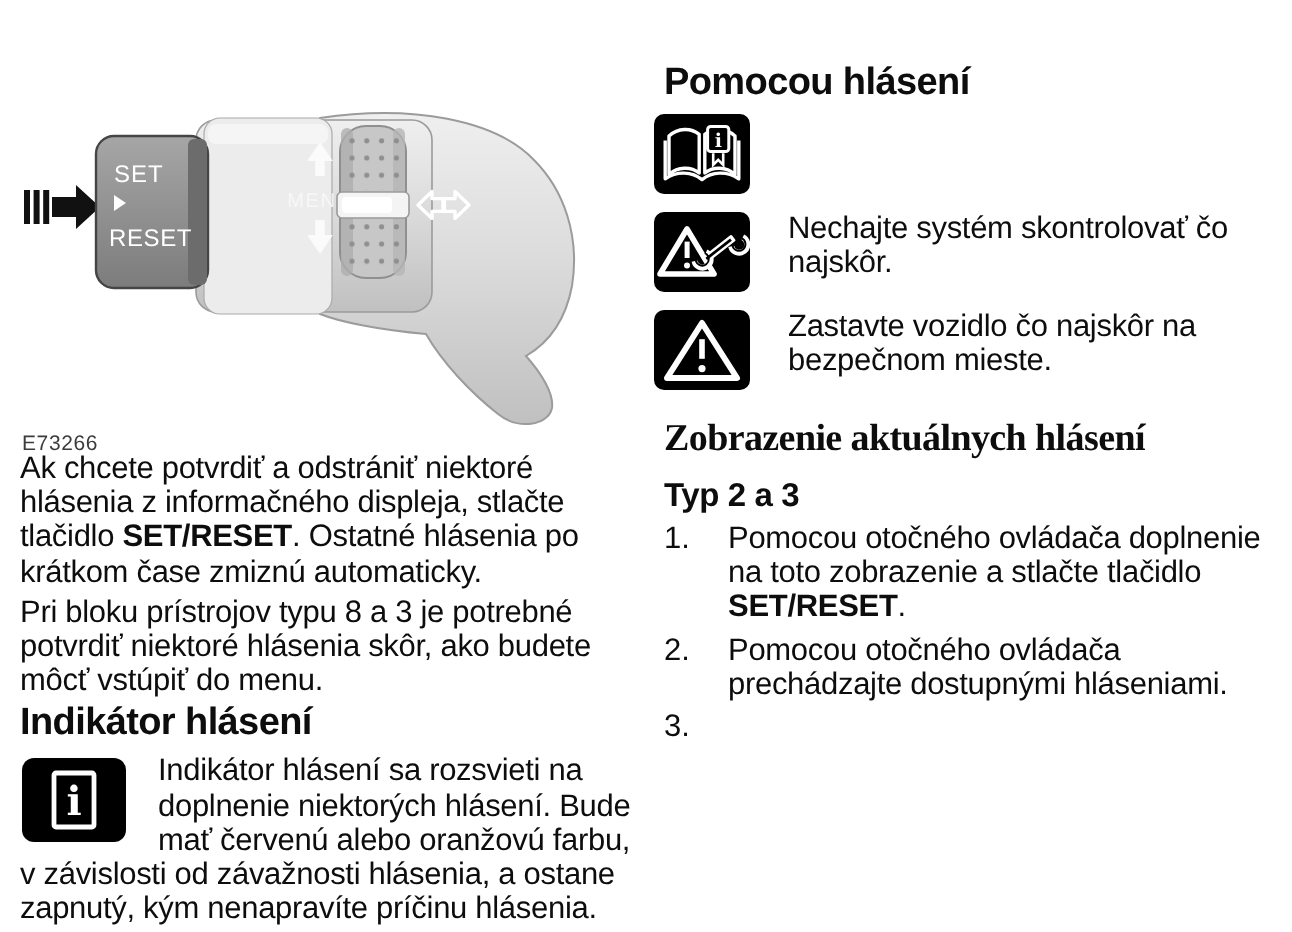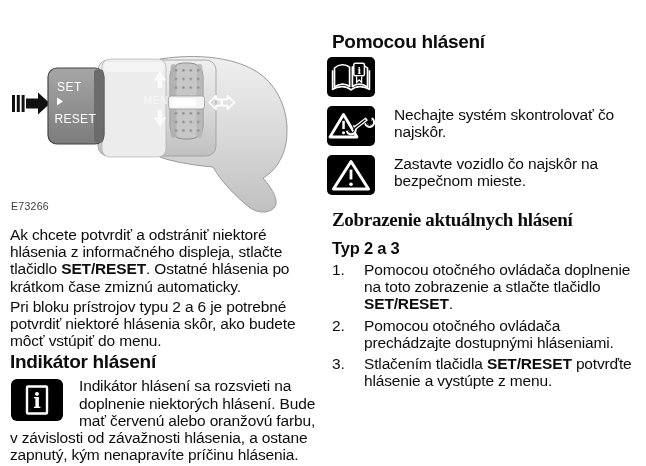--- a/index.html
+++ b/index.html
@@ -1,21 +1,21 @@
 <!DOCTYPE html>
 <html><head>
 <meta charset="utf-8">
 <style>
   html,body{margin:0;padding:0;}
   body{
     width:646px;height:466px;background:#ffffff;position:relative;overflow:hidden;
     font-family:"Liberation Sans", sans-serif;color:#0d0d0d;
   }
   .figure{position:absolute;left:10px;top:50px;width:292px;height:166px;}
-  .fig-label{position:absolute;left:11px;top:200px;font-size:10.5px;color:#3c3c3c;letter-spacing:.3px;}
+  .fig-label{position:absolute;left:11px;top:216px;font-size:10.5px;color:#3c3c3c;letter-spacing:.3px;}
   .left-text{position:absolute;left:10px;top:226px;width:307px;}
   .right-col{position:absolute;left:327px;top:30px;width:312px;}
   p{margin:0 0 3px 0;font-size:15.5px;line-height:17.2px;letter-spacing:-0.15px;}
   .b{font-weight:700;}
   h2{font-size:19px;line-height:20px;margin:2px 0 5px 0;letter-spacing:-0.3px;font-weight:700;}
   h3{font-size:16.5px;line-height:18px;margin:9px 0 4px 0;letter-spacing:-0.2px;font-weight:700;}
   .sym-row{display:flex;align-items:flex-start;margin-bottom:9px;}
   .sym-icon{flex:0 0 48px;width:48px;height:40px;}
   .sym-text{margin-left:19px;max-width:238px;font-size:15.5px;line-height:17.2px;letter-spacing:-0.15px;padding-top:0;}
   .messages-heading{margin-top:15px;margin-bottom:0;}
@@ -93,21 +93,21 @@
       <path d="M199 52.5 L206 45.8 V49.3 H211.5 V55.7 H206 V59.2 Z"></path>
       <path d="M224.5 52.5 L217.5 45.8 V49.3 H212.2 V55.7 H217.5 V59.2 Z"></path>
     </g>
   </svg>
 </div>
 
 <div class="fig-label">E73266</div>
 
 <div class="left-text">
   <p><span>Ak chcete potvrdiť a odstrániť niektoré hlásenia z informačného displeja, stlačte tlačidlo </span><span class="b">SET/RESET</span><span>. Ostatné hlásenia po krátkom čase zmiznú automaticky.</span></p>
-  <p>Pri bloku prístrojov typu 2 a 6 je potrebné potvrdiť niektoré hlásenia skôr, ako budete môcť vstúpiť do menu.</p>
+  <p>Pri bloku prístrojov typu 8 a 3 je potrebné potvrdiť niektoré hlásenia skôr, ako budete môcť vstúpiť do menu.</p>
 
   <h2>Indikátor hlásení</h2>
 
   <div class="ind-block">
     <svg class="ind-icon" viewBox="0 0 52 42">
       <rect x="0" y="0" width="52" height="42" rx="6" fill="#000000"></rect>
       <rect x="16" y="7.5" width="20" height="27" rx="1" fill="none" stroke="#ffffff" stroke-width="2.4"></rect>
       <text class="serif-i" x="26" y="28.5" font-size="20" fill="#ffffff" text-anchor="middle">i</text>
     </svg>
     <p class="ind-text">Indikátor hlásení sa rozsvieti na doplnenie niektorých hlásení. Bude mať červenú alebo oranžovú farbu, v závislosti od závažnosti hlásenia, a ostane zapnutý, kým nenapravíte príčinu hlásenia.</p>
@@ -169,16 +169,15 @@
     <div class="step">
       <div class="step-num">1.</div>
       <div class="step-body"><span>Pomocou otočného ovládača doplnenie na toto zobrazenie a stlačte tlačidlo </span><span class="b">SET/RESET</span><span>.</span></div>
     </div>
     <div class="step">
       <div class="step-num">2.</div>
       <div class="step-body"><span>Pomocou otočného ovládača prechádzajte dostupnými hláseniami.</span><span class="b"></span><span></span></div>
     </div>
     <div class="step">
       <div class="step-num">3.</div>
-      <div class="step-body"><span>Stlačením tlačidla </span><span class="b">SET/RESET</span><span> potvrďte hlásenie a vystúpte z menu.</span></div>
     </div>
   </div>
 </div>
 
 </body></html>

